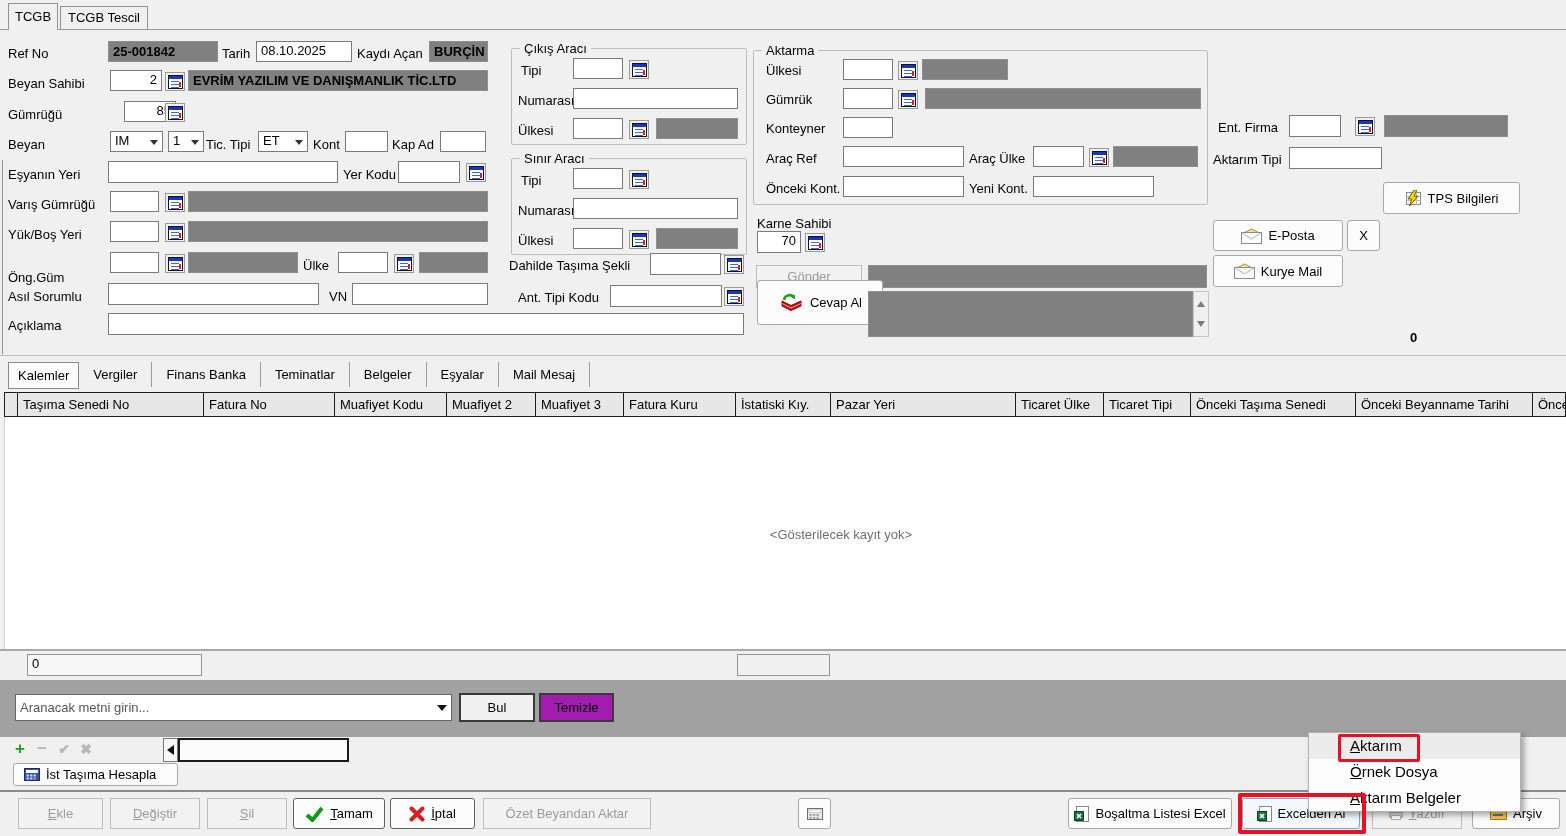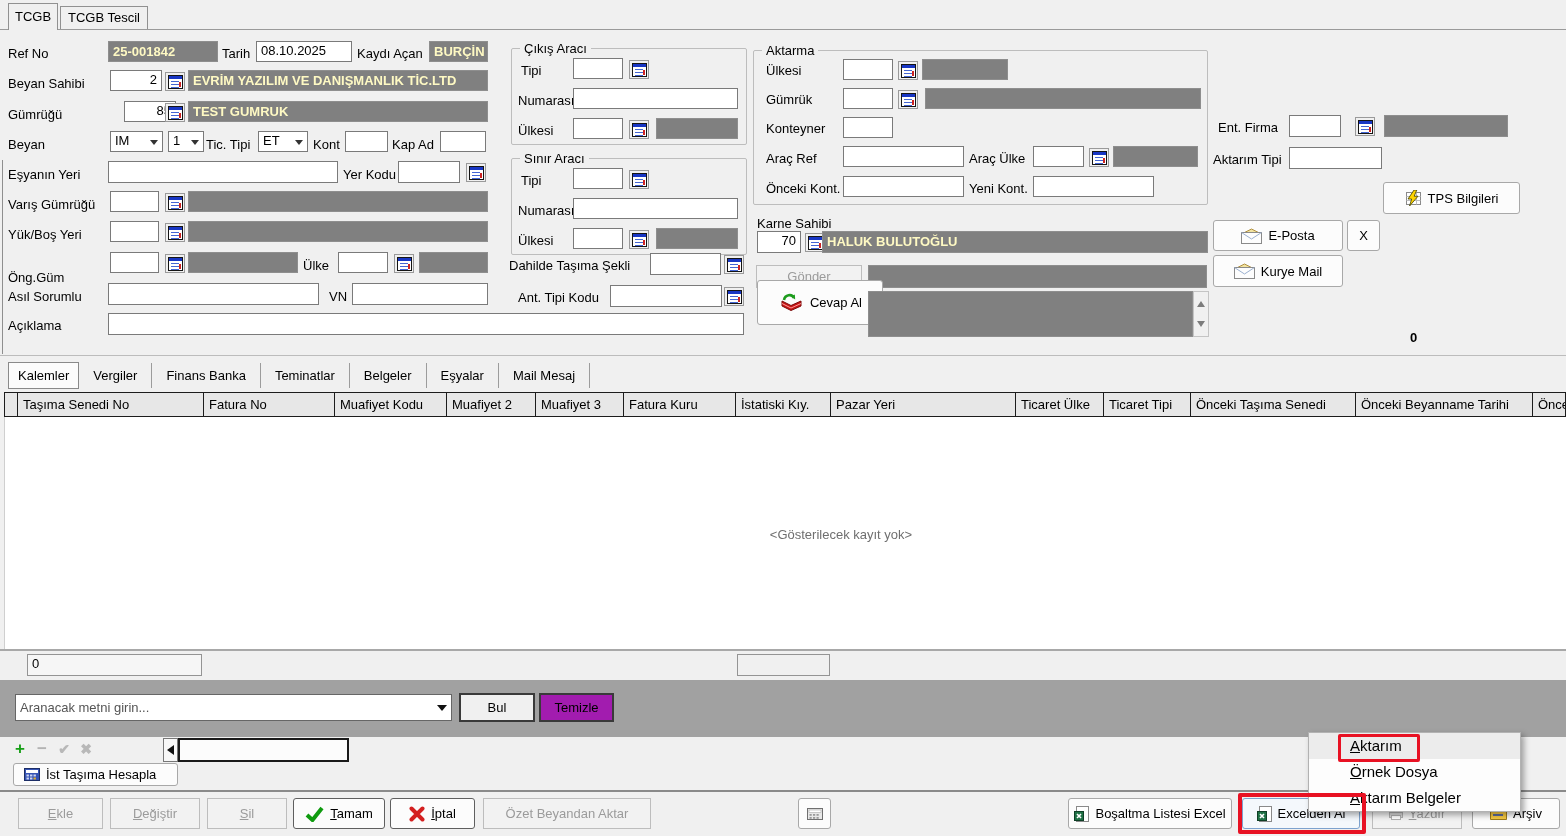--- a/index.html
+++ b/index.html
@@ -1,36 +1,36 @@
 <!DOCTYPE html>
 <html><head>
 <meta charset="utf-8">
 <style>
   *{box-sizing:border-box;margin:0;padding:0}
   body{background:#d4d4d4;font-family:"Liberation Sans",sans-serif}
   #app{position:relative;width:1566px;height:836px;background:#f0f0f0;overflow:hidden;font-size:13px;color:#000}
   .lbl{position:absolute;white-space:nowrap}
   .inp{position:absolute;background:#fff;border:1px solid #7a7a7a;padding:1px 4px 7px;white-space:nowrap;overflow:hidden}
   .inp.num{text-align:right}
-  .disp{position:absolute;background:#808080;border:1px solid #8e8e8e;color:#fef9c3;font-weight:bold;padding:2px 4px 3px;white-space:nowrap;overflow:hidden}
+  .disp{position:absolute;background:#808080;border:1px solid #8e8e8e;color:#000000;font-weight:bold;padding:2px 4px 3px;white-space:nowrap;overflow:hidden}
   .lk{position:absolute;width:20px;height:19px;background:#f0f0f0;border:1px solid #9a9a9a;display:flex;align-items:center;justify-content:center}
   .lki{width:15px;height:14px;border:1px solid #141414;background:#fff;position:relative;display:block}
   .lki::before{content:"";position:absolute;left:0;top:0;right:0;height:3px;background:#1836c4}
   .lki::after{content:"";position:absolute;left:2px;top:5px;width:8px;height:7px;
      background:repeating-linear-gradient(to bottom,#4466d4 0 1px,rgba(0,0,0,0) 1px 3px)}
   .lki i{position:absolute;right:1px;bottom:1px;width:2px;height:5px;background:#c22;display:block}
   .gb{position:absolute;border:1px solid #bdbdbd;border-radius:2px}
   .gb>span{position:absolute;top:-8px;left:8px;background:#f0f0f0;padding:0 4px;white-space:nowrap}
   .btn{position:absolute;display:flex;align-items:center;justify-content:center;gap:6px;background:#fcfcfc;border:1px solid #a8a8a8;border-radius:3px;white-space:nowrap;cursor:default}
   .btn.flat{border-radius:0;background:#f2f2f2;border-color:#bdbdbd}
   .dis{color:#9b9b9b}
   .acc{display:block}
   .acc::first-letter{text-decoration:underline}
   .tab{position:absolute;background:#f0f0f0;border:1px solid #919191;border-bottom:none;text-align:center}
-  .ltabs{position:absolute;left:8px;top:362px;height:26px;display:flex;align-items:center}
+  .ltabs{position:absolute;left:8px;top:362px;height:26px;display:flex;align-items:flex-start}
   .ltab{padding:0 14px;line-height:25px;border-right:1px solid #9c9c9c;white-space:nowrap}
   .ltab.sel{border:1px solid #8a8a8a;background:#fcfcfc;padding:0 9px}
   .ghead{position:absolute;left:4px;top:392px;height:25px;display:flex}
   .hc{border:1px solid #1c1c1c;border-right:none;background:#e7e7e7;padding:4px 0 0 5px;overflow:hidden;white-space:nowrap;flex:none}
   .hc:last-child{border-right:1px solid #1c1c1c}
   .hc+.hc{border-left:1px solid #1c1c1c}
   .tri{display:block;width:0;height:0}
   .redbox{position:absolute;border:3px solid #e81123;border-radius:2px;z-index:100;pointer-events:none}
   .menu{position:absolute;left:1308px;top:732px;width:213px;background:#fdfdfd;border:1px solid #b2b2b2;box-shadow:3px 3px 6px rgba(0,0,0,.35);z-index:50;font-size:15px}
   .mi{height:26px;line-height:26px;padding-left:41px;white-space:nowrap}
@@ -63,21 +63,20 @@
     </div>
   <div class="disp" style="left:188px;top:70px;width:300px;height:21px">EVRİM YAZILIM VE DANIŞMANLIK TİC.LTD</div>
 
   <div class="lbl" style="left:8px;top:107px">Gümrüğü</div>
   <div class="inp num" style="left:124px;top:101px;width:52px;height:21px">85</div>
   <div class="lk" style="left:165px;top:103px">
       <i class="lki">
         <i></i>
       </i>
     </div>
-  <div class="disp" style="left:188px;top:101px;width:300px;height:21px">TEST GUMRUK</div>
 
   <div class="lbl" style="left:8px;top:137px">Beyan</div>
   <div class="inp" style="left:110px;top:131px;width:53px;height:21px"><span>IM</span><span class="tri" style="position:absolute;right:4px;top:8px;border:4px solid rgba(0,0,0,0);border-top:5px solid #333"></span></div>
   <div class="inp" style="left:168px;top:131px;width:36px;height:21px"><span>1</span><span class="tri" style="position:absolute;right:4px;top:8px;border:4px solid rgba(0,0,0,0);border-top:5px solid #333"></span></div>
   <div class="lbl" style="left:206px;top:137px">Tic. Tipi</div>
   <div class="inp" style="left:258px;top:131px;width:50px;height:21px"><span>ET</span><span class="tri" style="position:absolute;right:4px;top:8px;border:4px solid rgba(0,0,0,0);border-top:5px solid #333"></span></div>
   <div class="lbl" style="left:313px;top:137px">Kont</div>
   <div class="inp" style="left:345px;top:131px;width:43px;height:21px"></div>
   <div class="lbl" style="left:392px;top:137px">Kap Ad</div>
   <div class="inp" style="left:440px;top:131px;width:46px;height:21px"></div>
@@ -228,21 +227,20 @@
   <div class="lbl" style="left:969px;top:181px">Yeni Kont.</div>
   <div class="inp" style="left:1033px;top:176px;width:121px;height:21px"></div>
 
   <div class="lbl" style="left:757px;top:216px">Karne Sahibi</div>
   <div class="inp num" style="left:757px;top:231px;width:44px;height:22px">70</div>
   <div class="lk" style="left:805px;top:233px">
       <i class="lki">
         <i></i>
       </i>
     </div>
-  <div class="disp" style="left:822px;top:231px;width:386px;height:22px">HALUK BULUTOĞLU</div>
 
   <div class="btn flat" style="left:756px;top:265px;width:106px;height:23px">
       <span class="dis">Gönder</span>
     </div>
   <div class="disp" style="left:868px;top:265px;width:339px;height:23px"></div>
   <div class="btn" style="left:757px;top:280px;width:126px;height:45px">
     <svg width="26" height="22" viewBox="0 0 26 22">
         <path d="M4 14 L13 18.5 L23 14 L23 9 L13 13.5 L4 9 Z" fill="#c81414" stroke="#7a0c0c"></path>
         <path d="M4 11.5 L13 16 L23 11.5" fill="none" stroke="#ff9a9a"></path>
         <path d="M6 8 C7 2.5,14 1.5,16 6" fill="none" stroke="#1d9c1d" stroke-width="2.6"></path>

